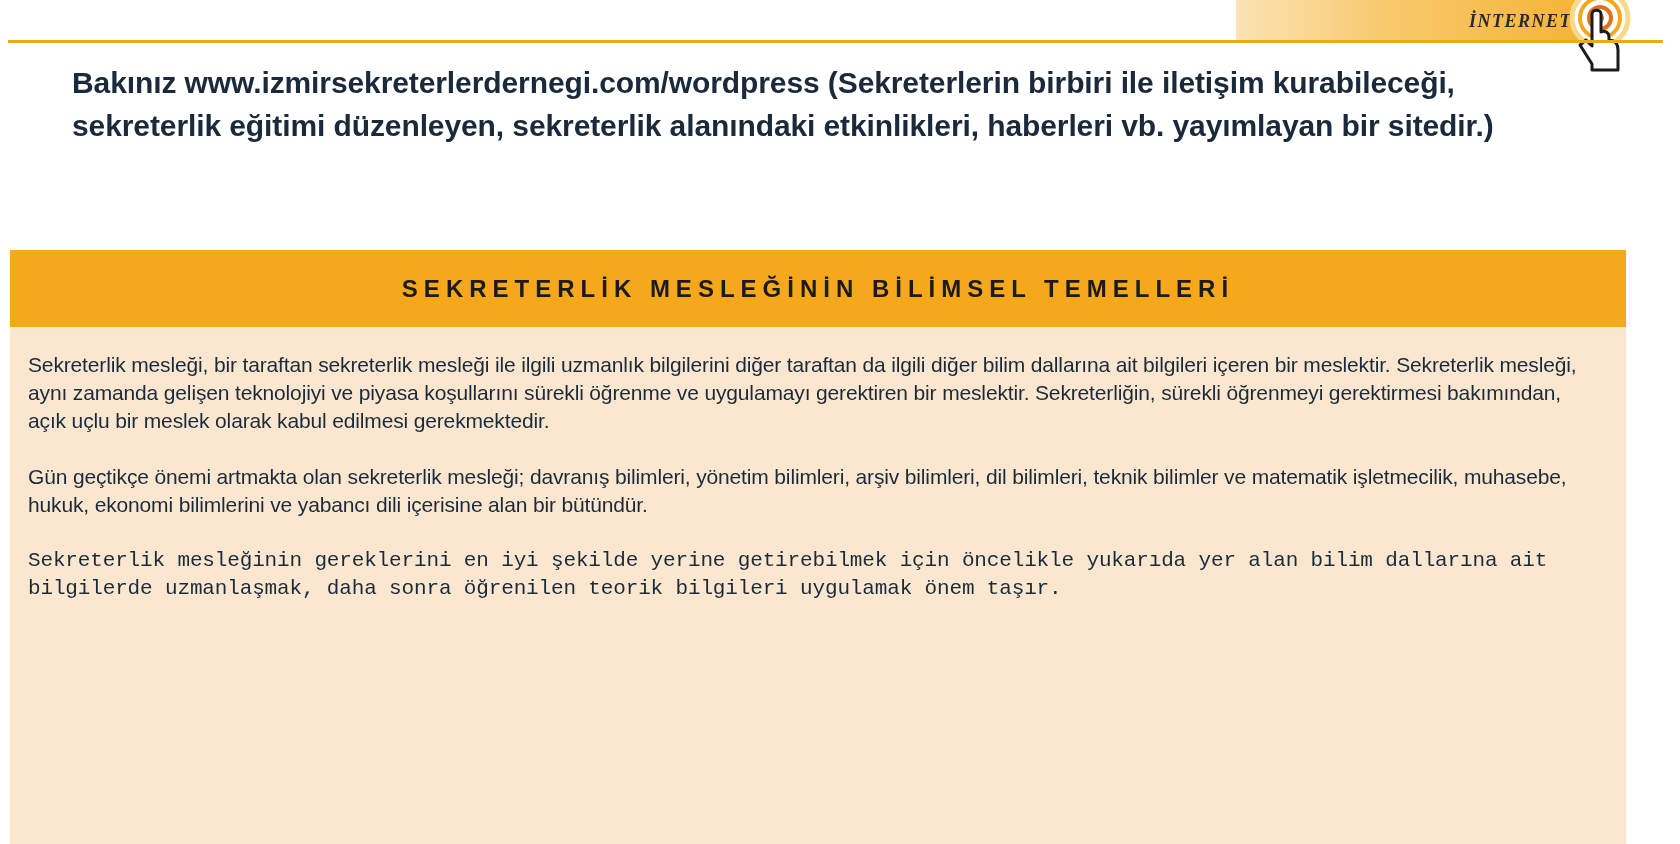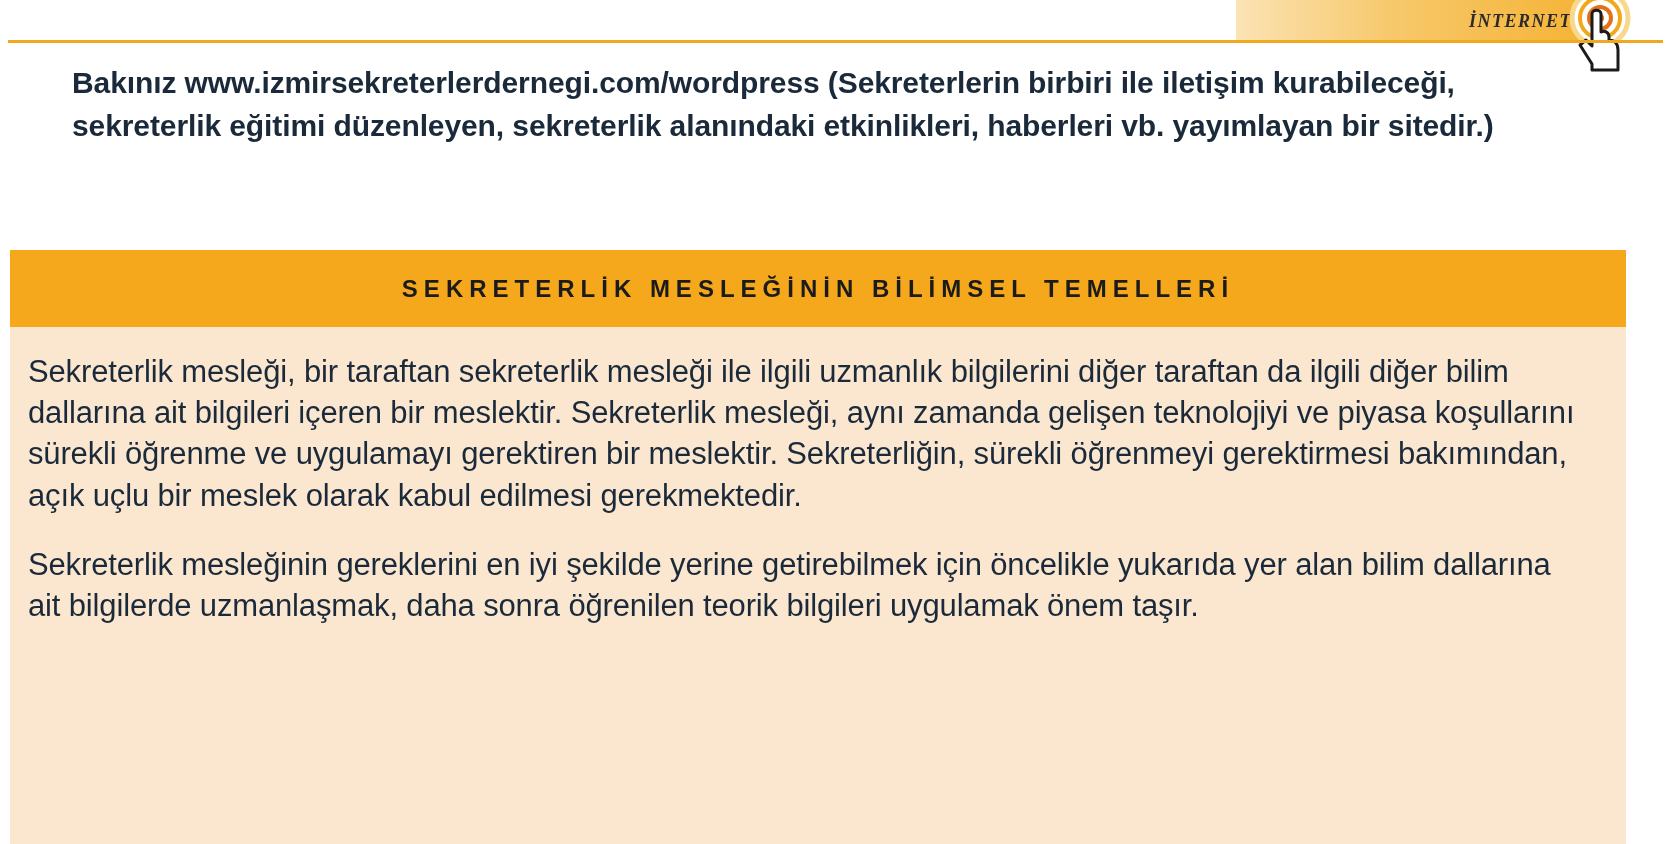--- a/index.html
+++ b/index.html
@@ -92,27 +92,28 @@
     top: 327px;
     left: 10px;
     width: 1616px;
     height: 517px;
     background: #fbe7cf;
     box-sizing: border-box;
     padding: 24px 36px 0 18px;
   }
   .body-panel p {
     margin: 0 0 28px 0;
-    font-size: 31px;
+    font-size: 21px;
     line-height: 1.33;
     color: #1b2a3a;
     letter-spacing: -0.15px;
   }
   .body-panel p:last-child {
     margin-bottom: 2px;
+    font-family: Liberation Mono, monospace;
   }
 </style>
 </head>
 <body>
 
 <div class="internet-banner">
   <span class="internet-label">İNTERNET</span>
 </div>
 
 <div class="internet-icon">
@@ -128,14 +129,15 @@
 <div class="top-rule"></div>
 
 <div class="intro">Bakınız www.izmirsekreterlerdernegi.com/wordpress (Sekreterlerin birbiri ile iletişim kurabileceği, sekreterlik eğitimi düzenleyen, sekreterlik alanındaki etkinlikleri, haberleri vb. yayımlayan bir sitedir.)</div>
 
 <div class="section-bar">
   <h2>SEKRETERLİK MESLEĞİNİN BİLİMSEL TEMELLERİ</h2>
 </div>
 
 <div class="body-panel">
   <p>Sekreterlik mesleği, bir taraftan sekreterlik mesleği ile ilgili uzmanlık bilgilerini diğer taraftan da ilgili diğer bilim dallarına ait bilgileri içeren bir meslektir. Sekreterlik mesleği, aynı zamanda gelişen teknolojiyi ve piyasa koşullarını sürekli öğrenme ve uygulamayı gerektiren bir meslektir. Sekreterliğin, sürekli öğrenmeyi gerektirmesi bakımından, açık uçlu bir meslek olarak kabul edilmesi gerekmektedir.</p>
+  <p>Gün geçtikçe önemi artmakta olan sekreterlik mesleği; davranış bilimleri, yönetim bilimleri, arşiv bilimleri, dil bilimleri, teknik bilimler ve matematik işletmecilik, muhasebe, hukuk, ekonomi bilimlerini ve yabancı dili içerisine alan bir bütündür.</p>
   <p>Sekreterlik mesleğinin gereklerini en iyi şekilde yerine getirebilmek için öncelikle yukarıda yer alan bilim dallarına ait bilgilerde uzmanlaşmak, daha sonra öğrenilen teorik bilgileri uygulamak önem taşır.</p>
 </div>
 
 </body></html>

